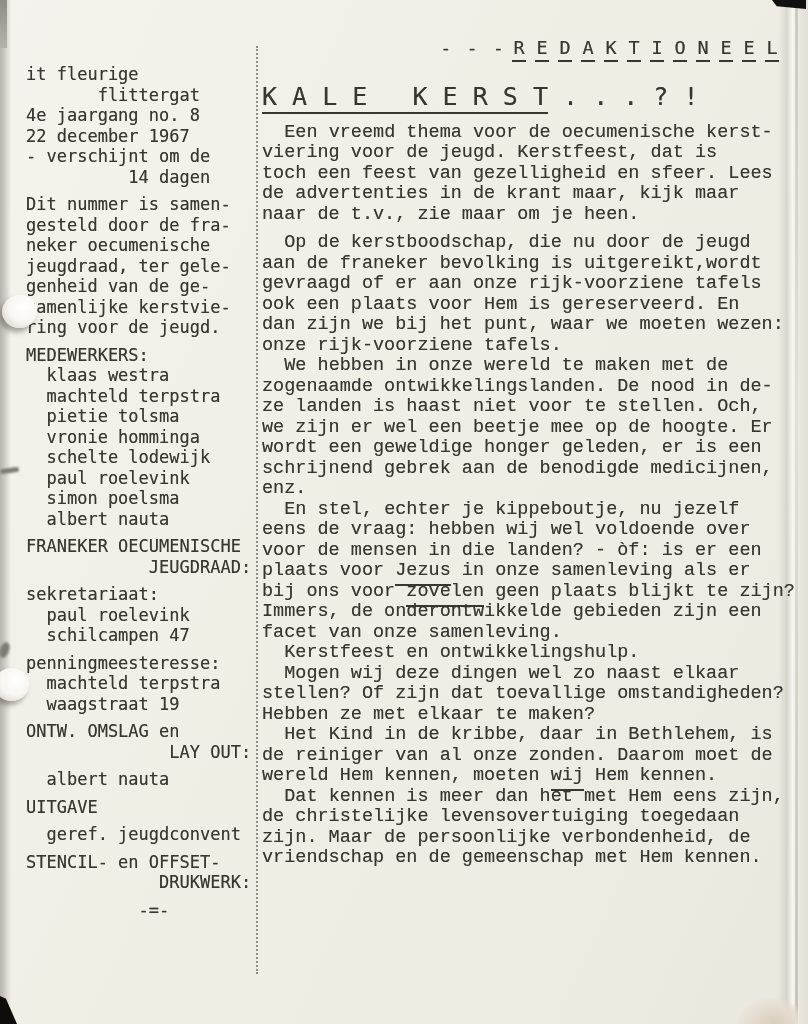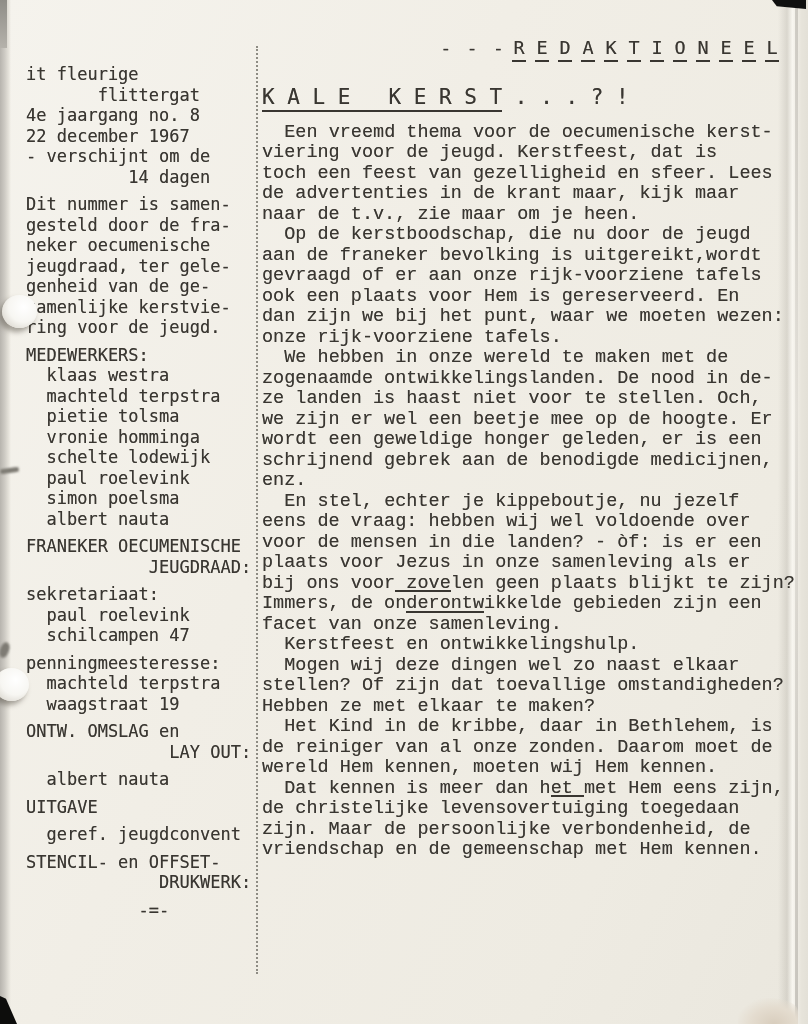--- a/index.html
+++ b/index.html
@@ -74,26 +74,26 @@
   .header-line{
     text-align:right;padding-right:16px;white-space:pre;
     margin-bottom:23px;height:26px;
   }
   .header-line .letter{
     display:inline-block;width:14px;margin-right:9px;text-align:center;
     border-bottom:2px solid #393631;padding-bottom:1px;
   }
   .header-line .dashes{margin-right:6px;letter-spacing:2px;}
   .headline{
-    font-size:21px;font-weight:normal;margin:0 0 15px 0;white-space:pre;
+    font-size:25px;font-weight:normal;margin:0 0 15px 0;white-space:pre;
   }
   .hl-main{border-bottom:2px solid #393631;padding-bottom:1px;}
   .body .para{white-space:pre-wrap;margin:0;font-family:Liberation Mono, monospace;}
-  .body .para.gap{margin-top:0;}
-  .u{border-bottom:2px solid #393631;padding-bottom:17px;}
+  .body .para.gap{margin-top:8px;}
+  .u{border-bottom:2px solid #393631;padding-bottom:3px;}
 </style>
 </head>
 <body>
 
 <div class="page">
   <div class="left-edge"></div>
   <div class="left-edge-top"></div>
   <div class="right-fold"></div>
   <div class="right-crease"></div>
   <div class="mark-top-right"></div>

